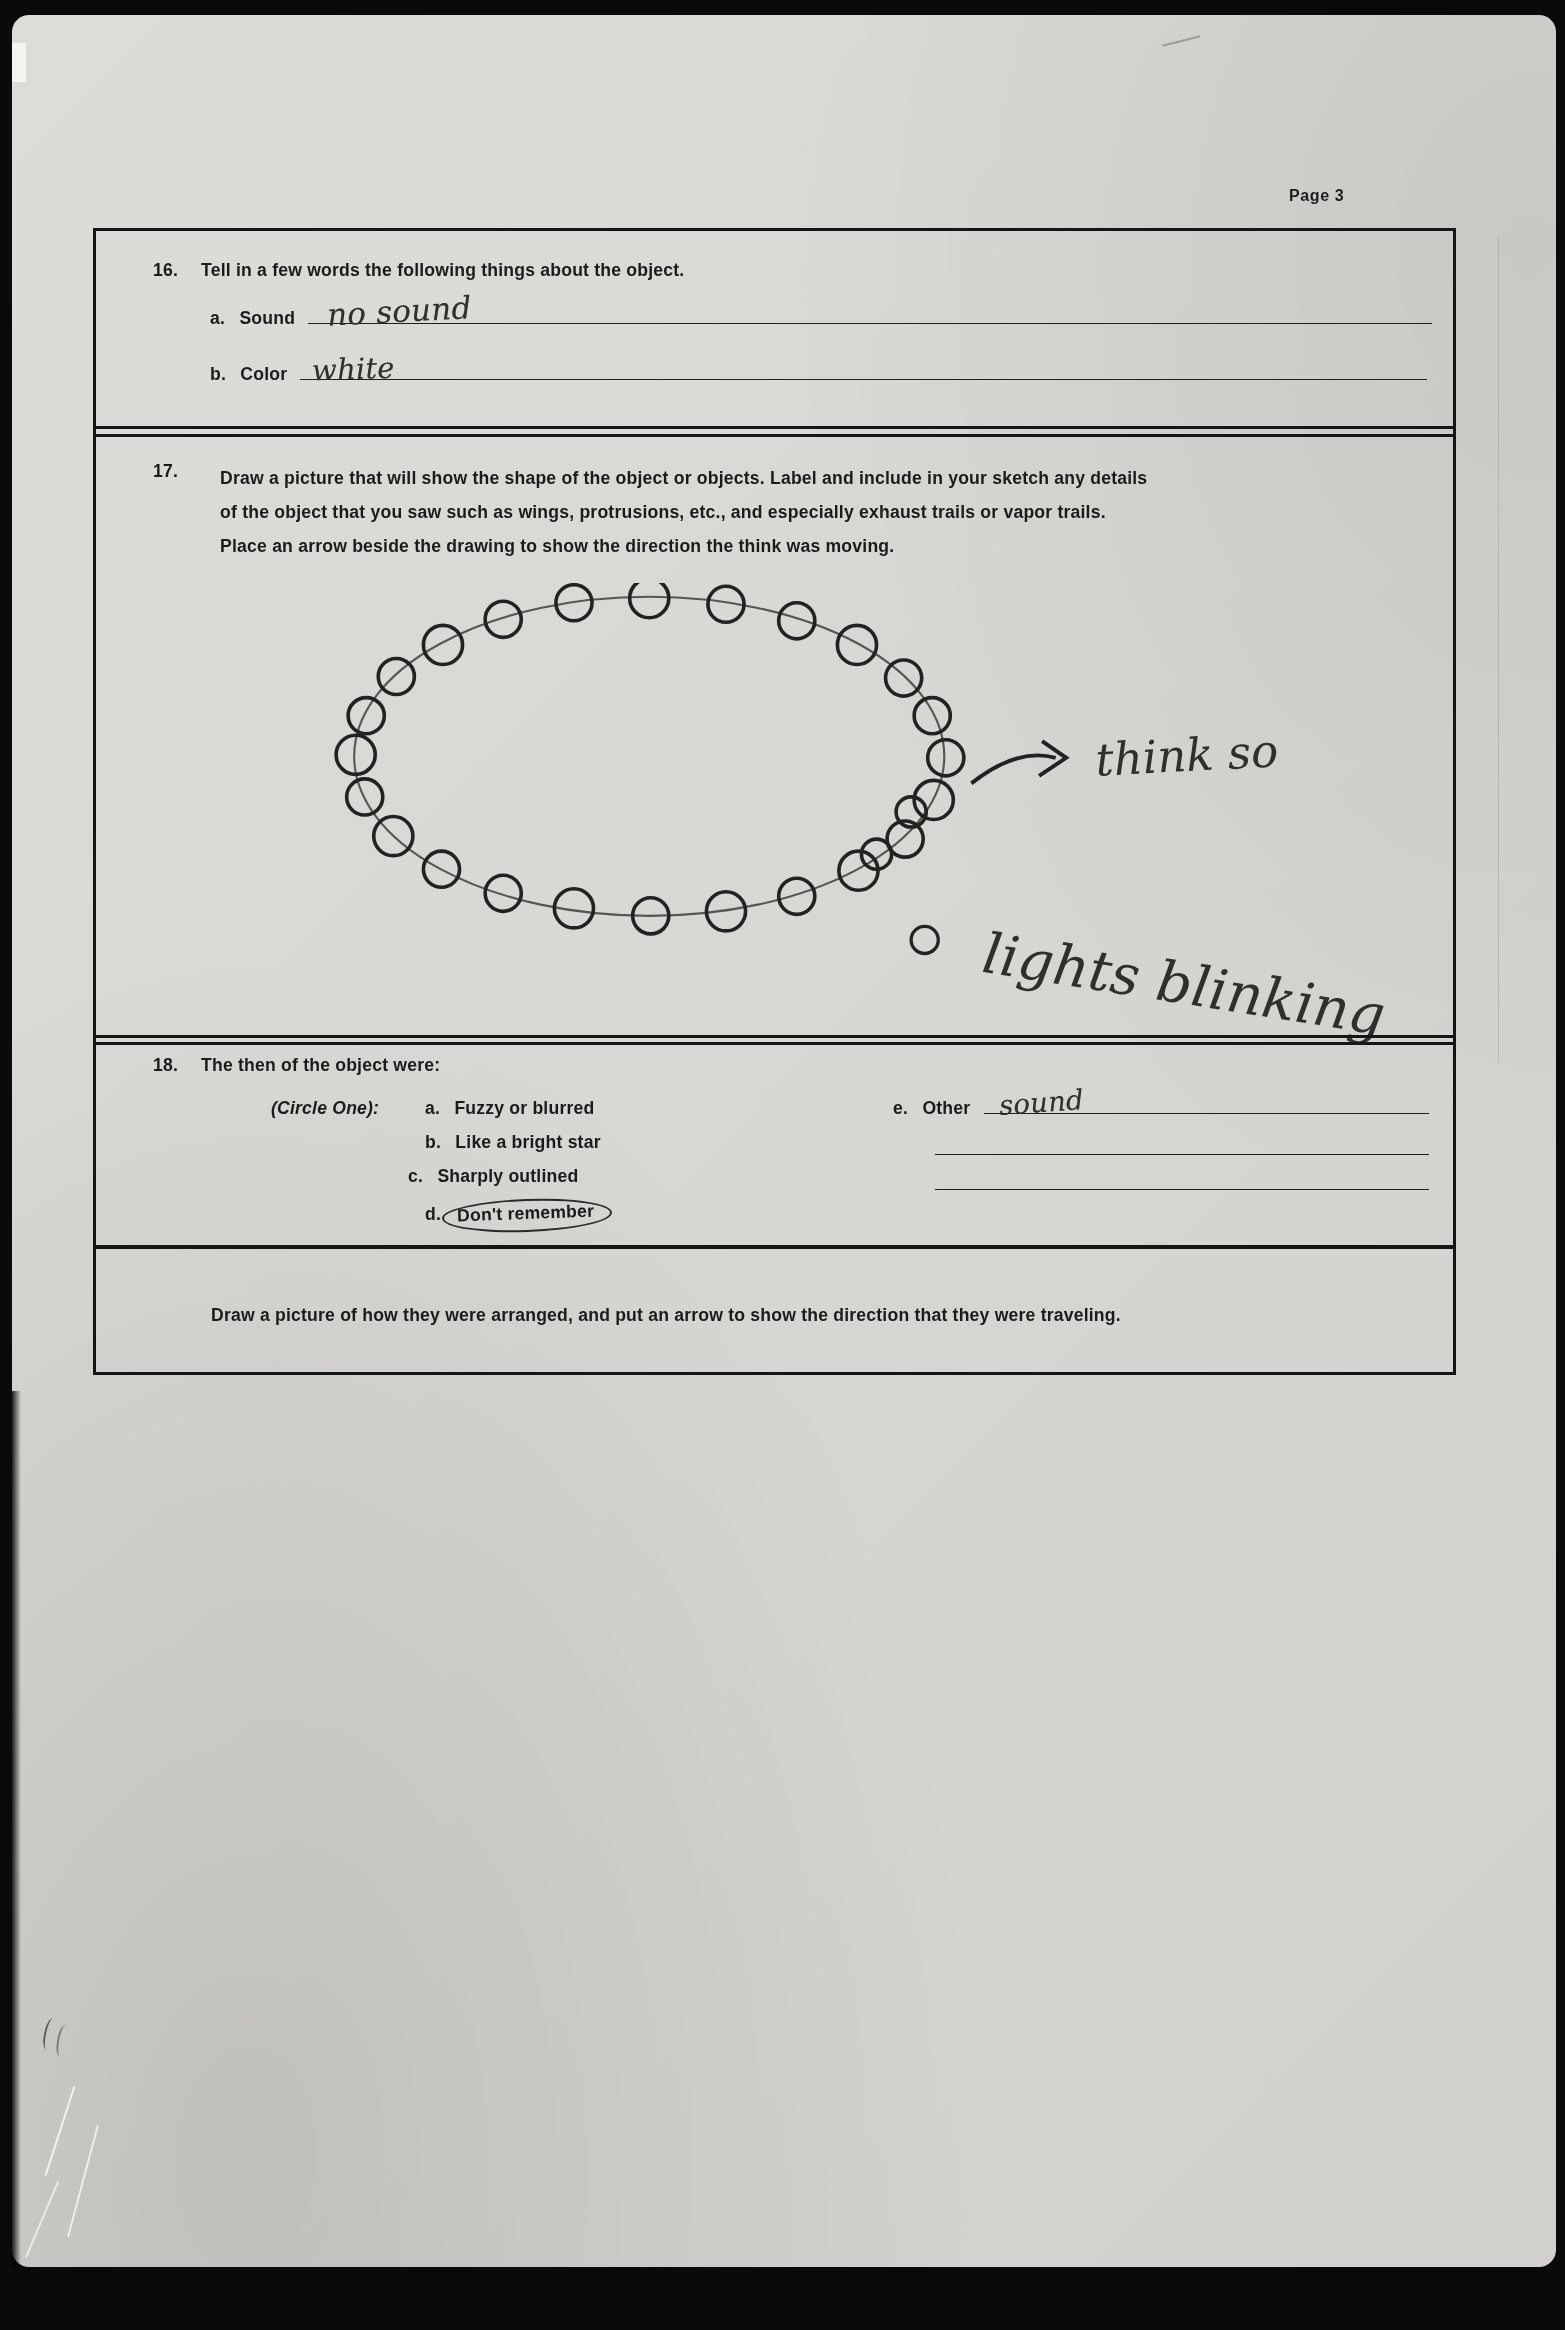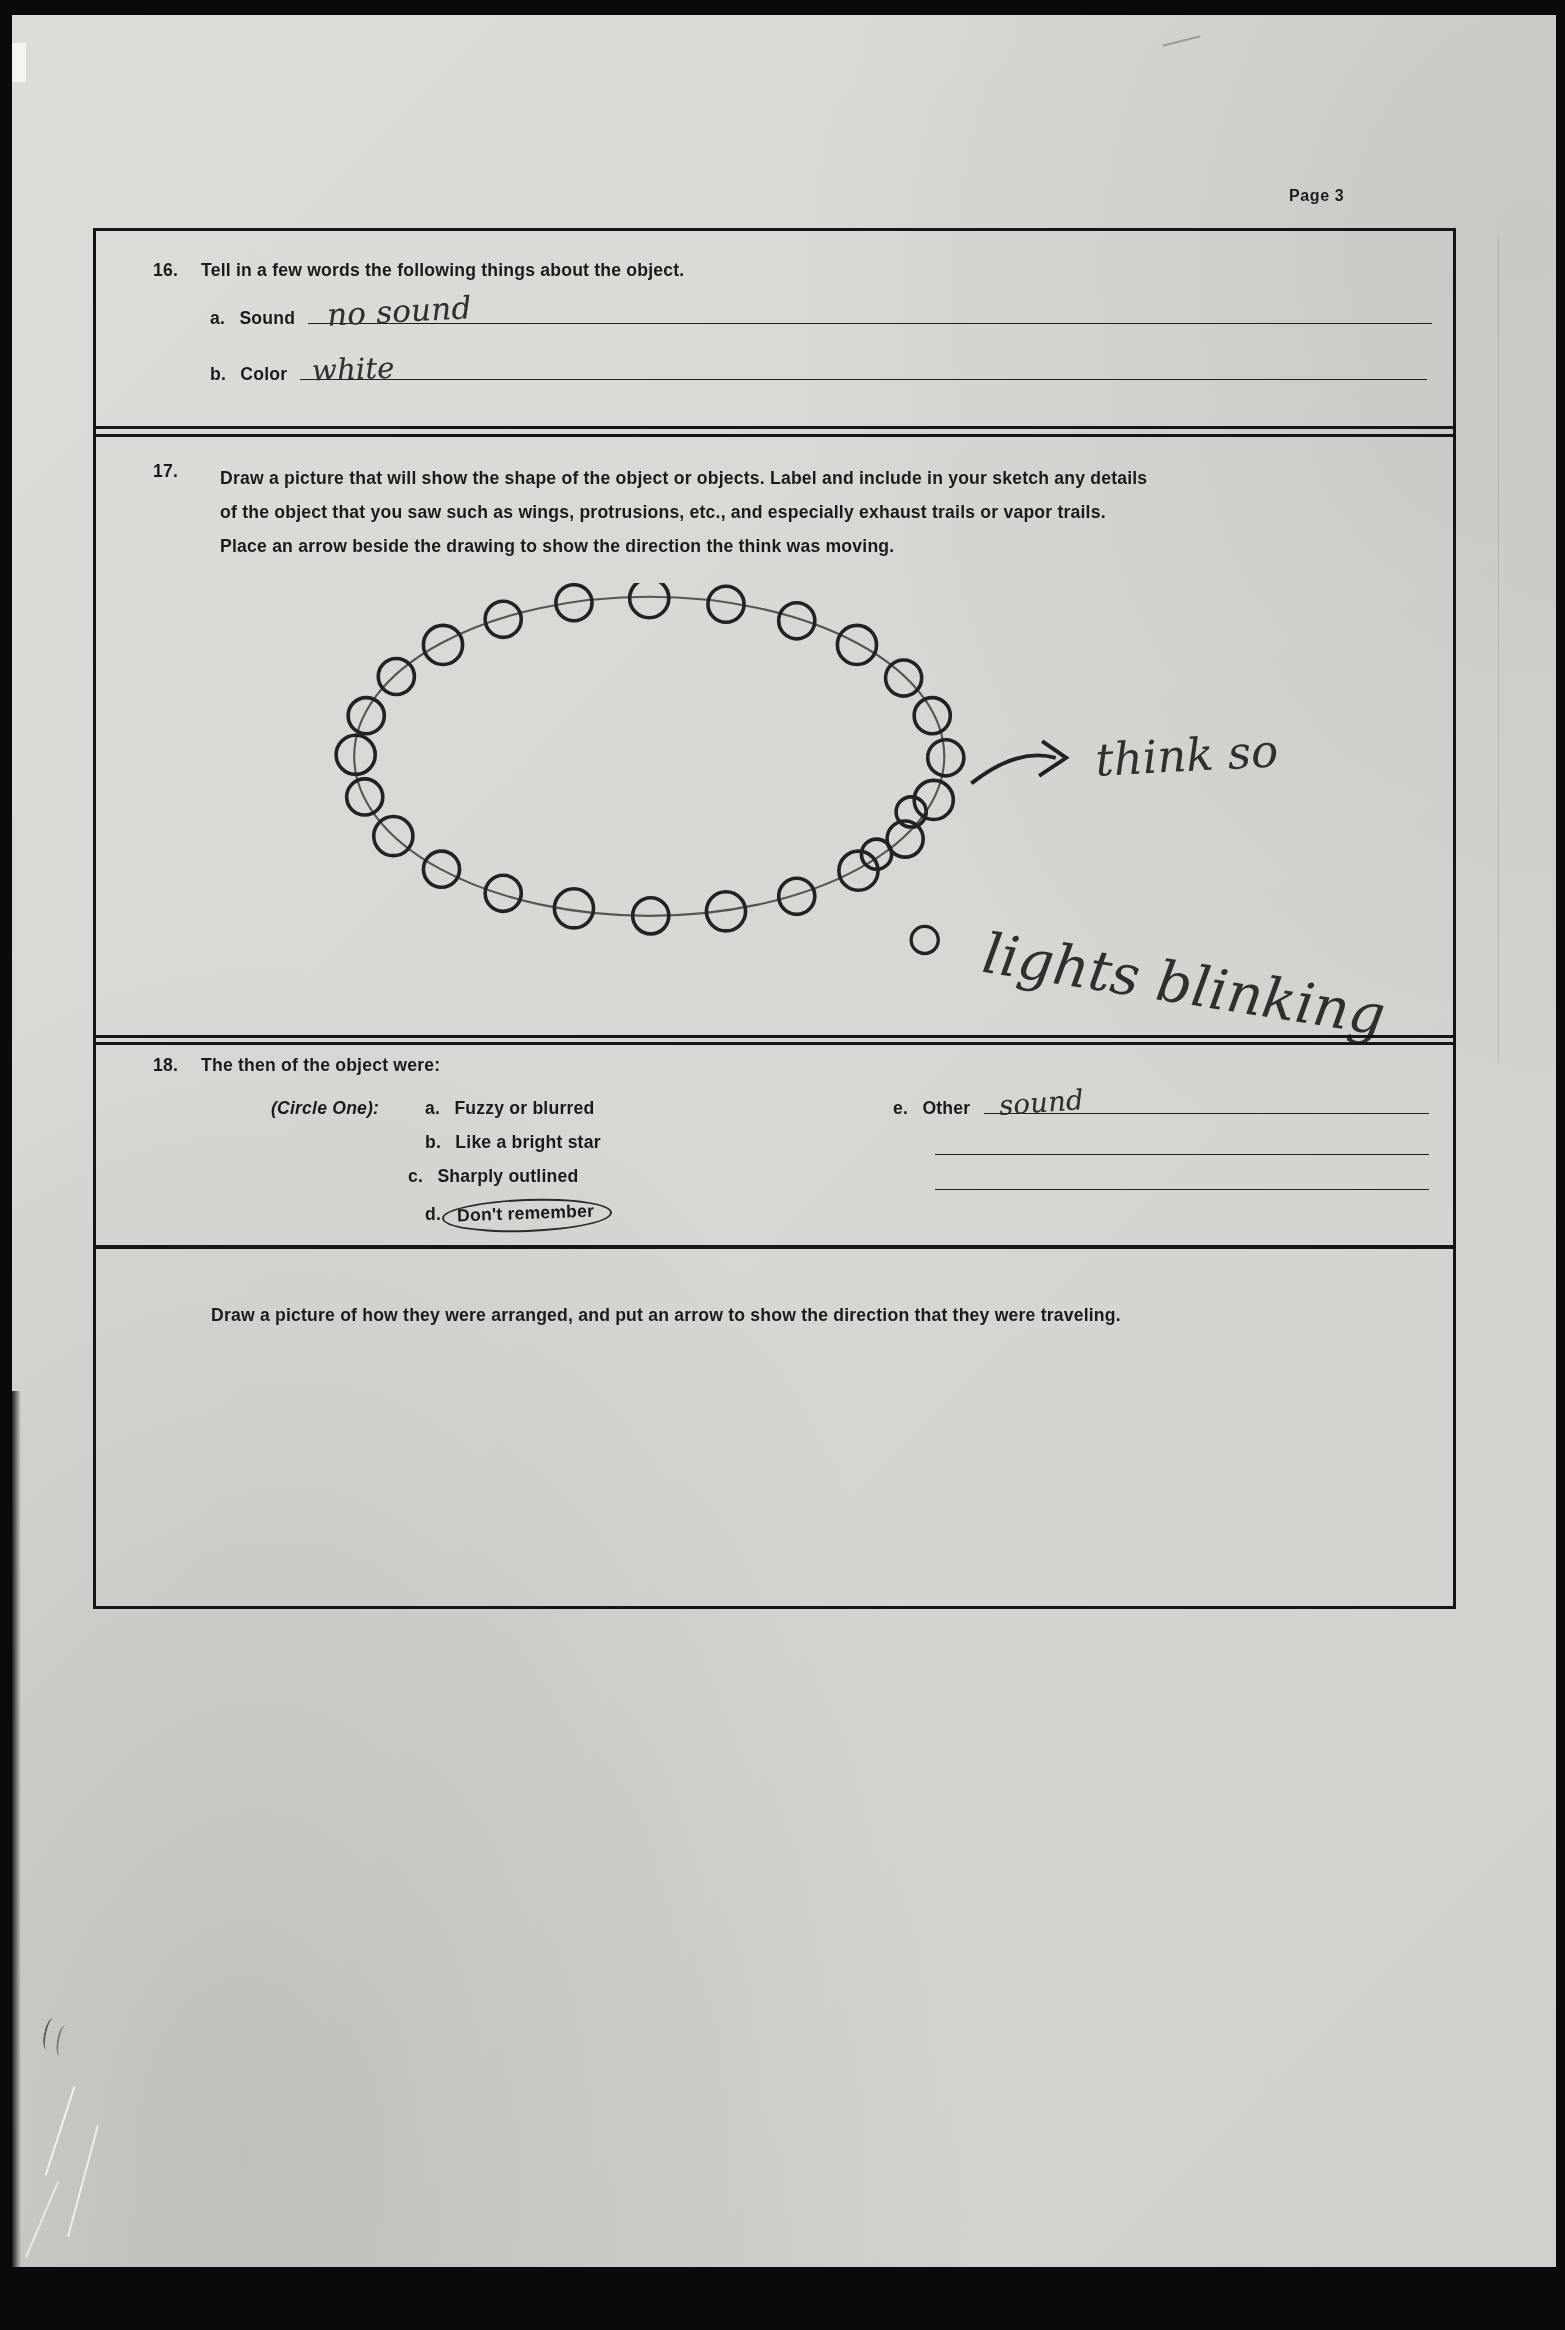--- a/index.html
+++ b/index.html
@@ -7,39 +7,40 @@
   body { font-family:"Liberation Sans", sans-serif; }
 
   .scan { position:relative; width:1565px; height:2330px; background:#0a0a0a; overflow:hidden; }
 
   .paper {
     position:absolute; left:12px; top:15.4px; width:1544px; height:2252px;
     background:
       radial-gradient(ellipse at 15% 95%, rgba(0,0,0,0.10), rgba(0,0,0,0) 40%),
       radial-gradient(ellipse at 98% 10%, rgba(0,0,0,0.07), rgba(0,0,0,0) 35%),
       linear-gradient(135deg, #dddcd8 0%, #d8d7d3 45%, #d1d0cc 100%);
+    border-radius: 17px;
   }
 
   
   .corner-sliver { position:absolute; left:0; top:27.5px; width:14.3px; height:39px; background:#f4f4f0; }
   .edge-line-right { position:absolute; left:1486px; top:222px; width:1.1px; height:826px; background:#9a9a9a; opacity:.45; }
   .pencil-smudge { position:absolute; left:1150px; top:25px; width:39px; height:2.2px; background:#6f6f6c; opacity:.55; transform:rotate(-14deg); border-radius:1.1px; }
   .left-strip { position:absolute; left:0; top:1376px; width:8.8px; height:876px; background:linear-gradient(to right, rgba(0,0,0,.85), rgba(0,0,0,0)); }
   .scratch { position:absolute; background:#f3f2ec; border-radius:1.1px; }
   .scratch.s1 { left:47px; top:2069px; width:2.2px; height:94px; transform:rotate(18deg); }
   .scratch.s2 { left:70px; top:2108px; width:2.2px; height:116px; transform:rotate(15deg); opacity:.9; }
   .scratch.s3 { left:29px; top:2163px; width:1.7px; height:83px; transform:rotate(23deg); opacity:.8; }
   .inkmark { position:absolute; width:12px; height:32px; border-left:2.2px solid #2d2d2b; border-radius:50%; opacity:.7; }
   .inkmark.m1 { left:32px; top:2003px; transform:rotate(12deg); }
   .inkmark.m2 { left:45px; top:2010px; transform:rotate(10deg); opacity:.5; }
 
   .page-label { position:absolute; left:1277px; top:172px; font-size:16px; font-weight:bold; color:#1d1d1d; letter-spacing:0.6px; }
 
   .form-box {
-    position:absolute; left:81px; top:213px; width:1363px; height:1381px;
+    position:absolute; left:81px; top:213px; width:1363px; height:1147px;
     border:3.9px solid #151515; 
   }
 
   .trow { position:absolute; color:#1b1b1b; font-size:17.6px; font-weight:bold; letter-spacing:0.2px; white-space:nowrap; }
   .frow { position:absolute; display:flex; align-items:baseline; color:#1b1b1b; font-size:17.6px; font-weight:bold; letter-spacing:0.2px; }
   .qnum { display:inline-block; margin-right:23px; }
   .okey { display:inline-block; margin-right:14.3px; }
   .fill { flex:1; height:0; border-bottom:1.7px solid #1f1f1f; margin-left:13.2px; position:relative; }
 
   .hw {

